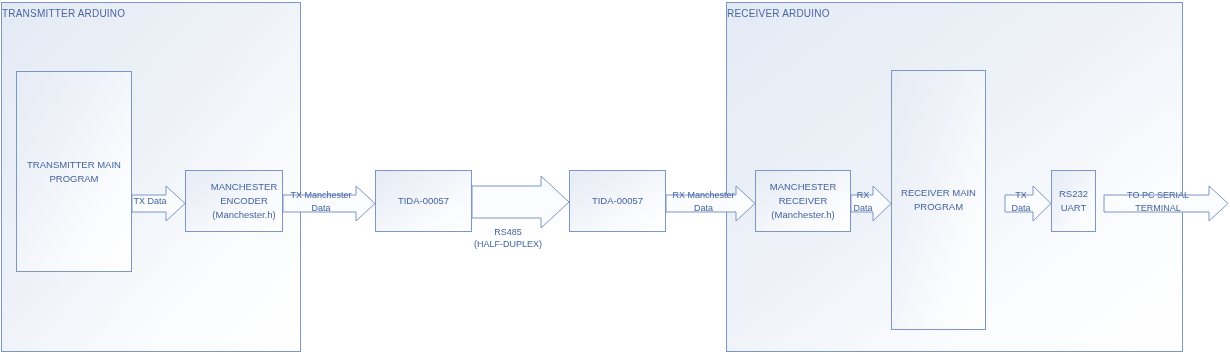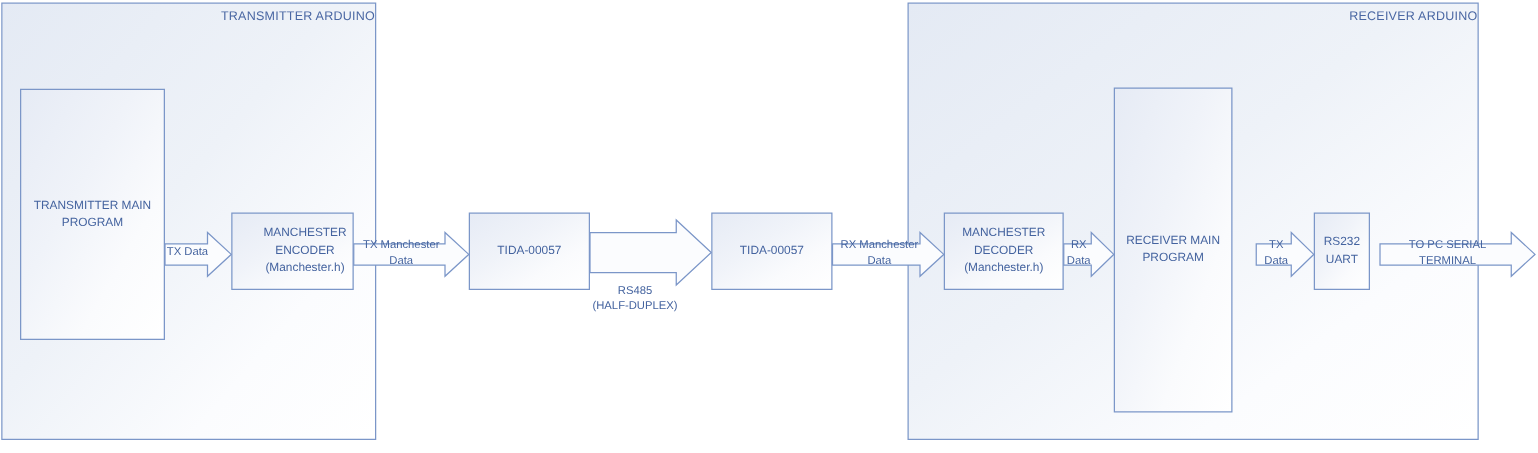--- a/index.html
+++ b/index.html
@@ -22,27 +22,26 @@
     position: absolute;
     border: 1px solid #7b96c8;
     background: linear-gradient(to bottom right, #e4eaf4 0%, #eef2f8 45%, #fbfcfe 75%, #ffffff 100%);
     box-sizing: border-box;
   }
   .group-title {
     position: absolute;
     top: 5px;
     left: 0;
     right: 0;
-    text-align: right;
+    text-align: left;
     font-size: 10px;
     color: #4a6persist;
     color: #4a67a3;
     letter-spacing: 0.2px;
     white-space: nowrap;
-    padding-left: 12px;
   }
   
   .box {
     position: absolute;
     border: 1px solid #7b96c8;
     background: linear-gradient(to bottom right, #e6ebf5 0%, #f0f3f9 40%, #fafbfd 70%, #ffffff 100%);
     box-sizing: border-box;
     display: flex;
     align-items: center;
     justify-content: center;
@@ -104,21 +103,21 @@
 
   <div class="box" style="left:375px; top:170px; width:97px; height:62px;">
     <div class="box-label">TIDA-00057</div>
   </div>
 
   <div class="box" style="left:569px; top:170px; width:97px; height:62px;">
     <div class="box-label">TIDA-00057</div>
   </div>
 
   <div class="box" style="left:755px; top:170px; width:96px; height:62px;">
-    <div class="box-label">MANCHESTER DECODER
+    <div class="box-label">MANCHESTER RECEIVER
 (Manchester.h)</div>
   </div>
 
   <div class="box" style="left:891px; top:70px; width:95px; height:260px;">
     <div class="box-label tall">RECEIVER MAIN PROGRAM</div>
   </div>
 
   <div class="box" style="left:1051px; top:170px; width:45px; height:62px;">
     <div class="box-label">RS232
 UART</div>

